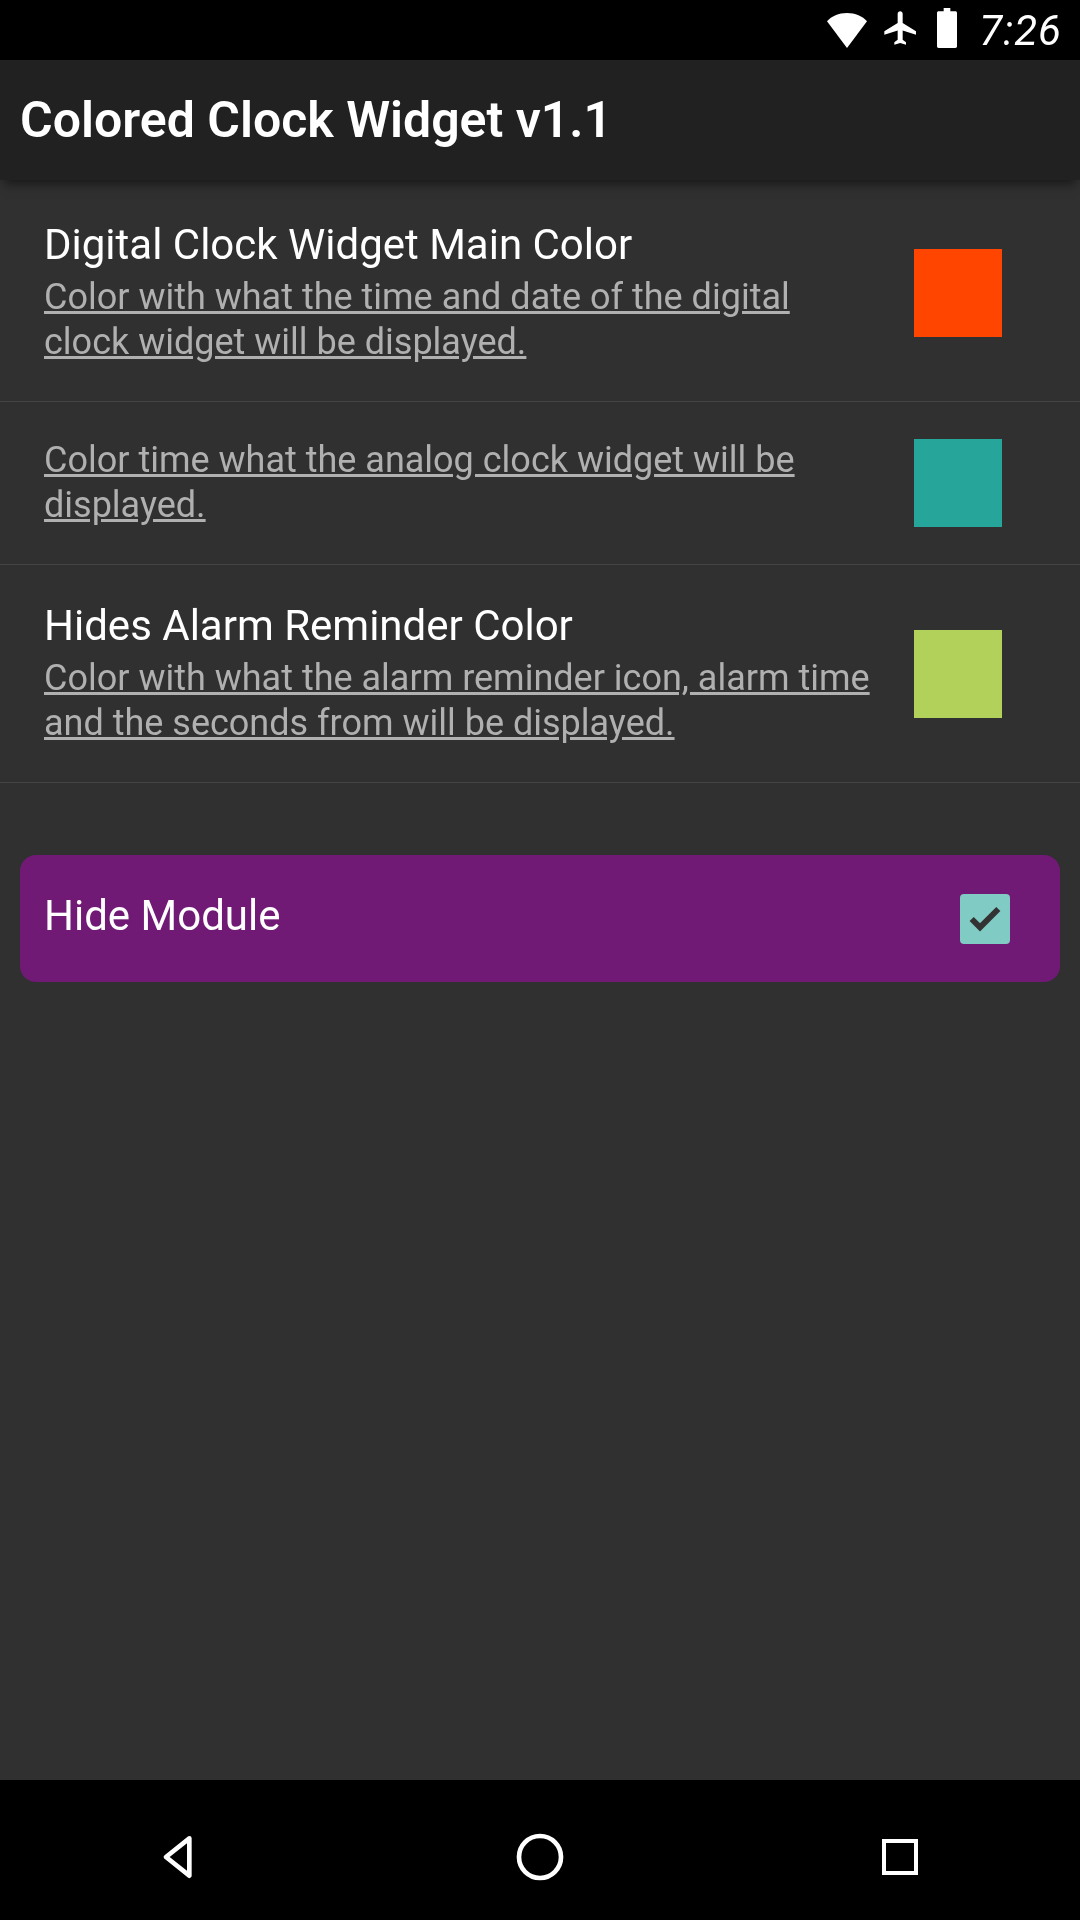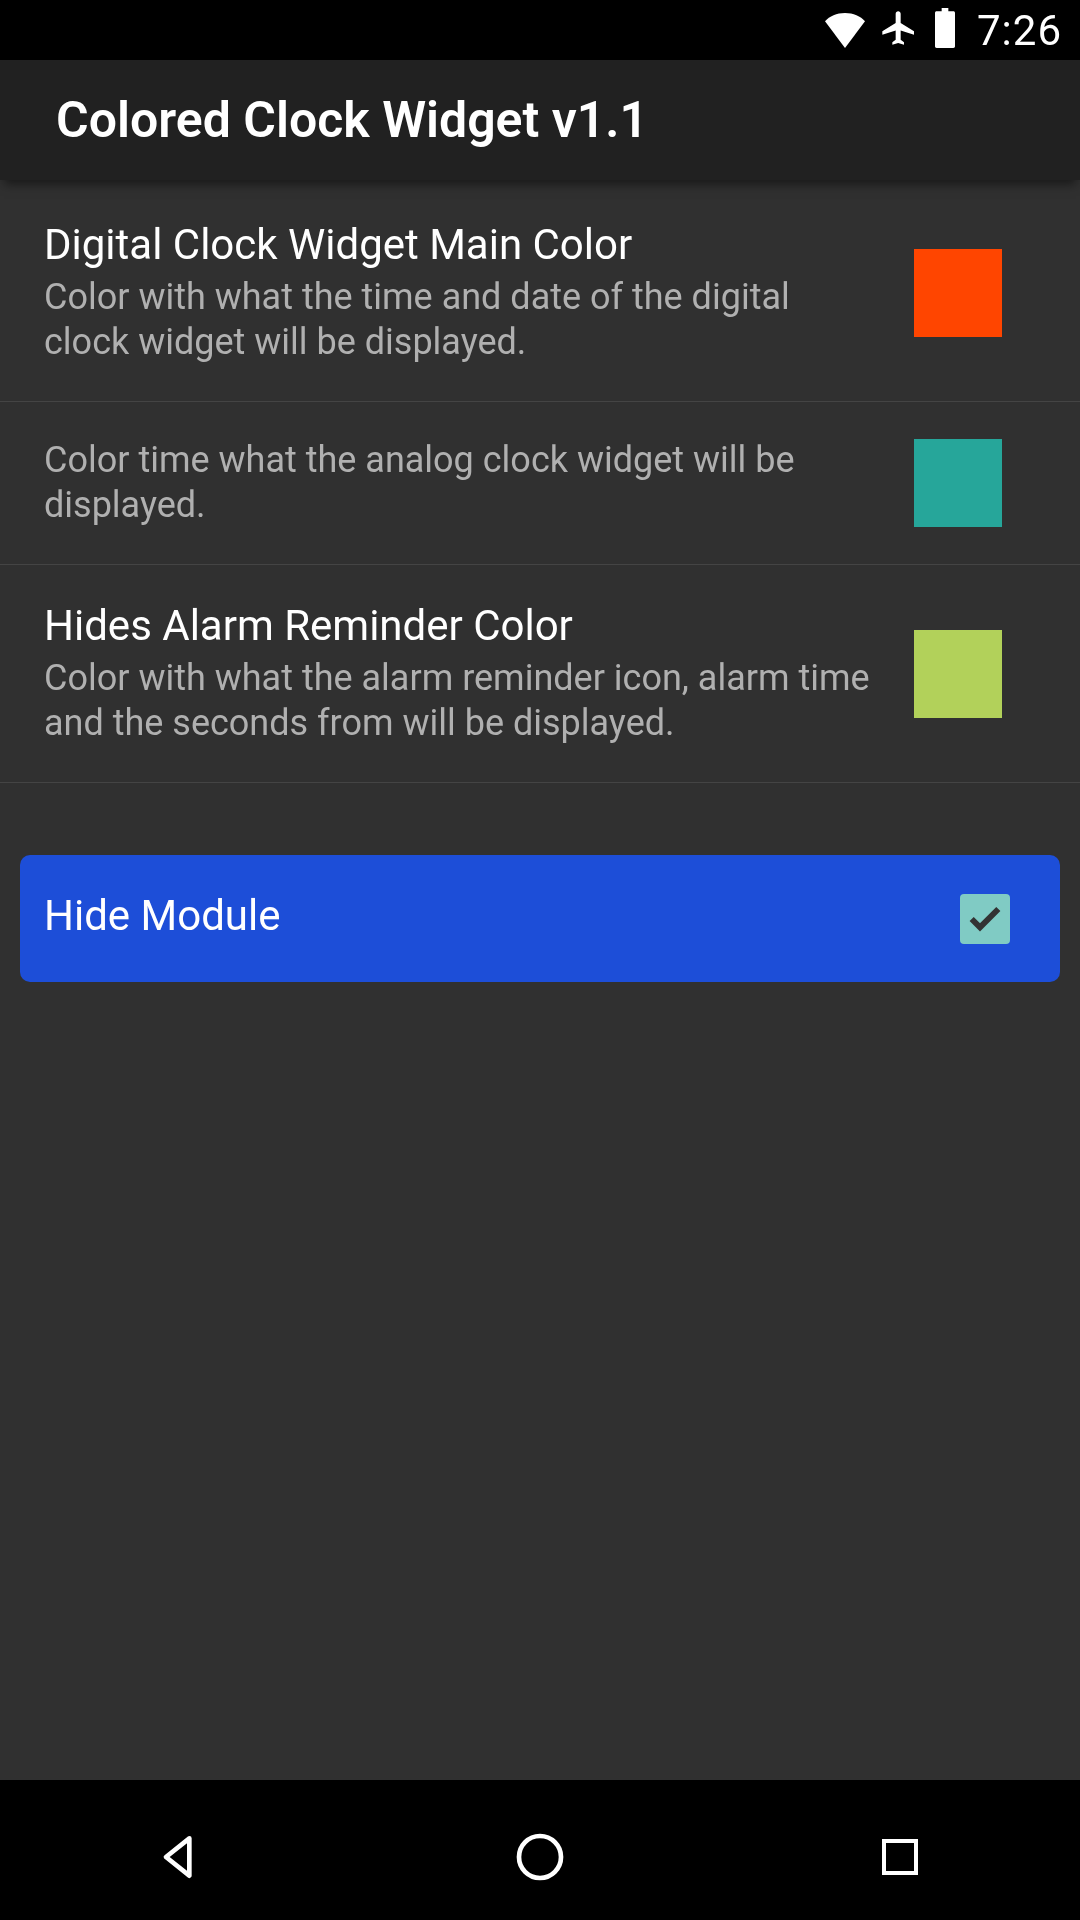--- a/index.html
+++ b/index.html
@@ -18,27 +18,28 @@
     align-items: center;
     padding: 0 18px;
     gap: 14px;
     color: #fff;
   }
   .status-bar .time {
     font-size: 42px;
     font-weight: 400;
     letter-spacing: 1px;
     margin-left: 6px;
+    font-style: italic;
   }
   .app-bar {
     height: 120px;
     background: #212121;
     display: flex;
     align-items: center;
-    padding: 0 56px;
+    padding: 0 20px;
     box-shadow: 0 8px 10px -4px rgba(0,0,0,0.5);
     position: relative;
     z-index: 2;
   }
   .app-bar h1 {
     color: #fff;
     font-size: 50px;
     font-weight: 600;
   }
   .content {
@@ -60,30 +61,31 @@
   .pref .title {
     color: #fff;
     font-size: 42px;
     font-weight: 400;
     margin-bottom: 6px;
   }
   .pref .subtitle {
     color: #b0b0b0;
     font-size: 36px;
     line-height: 1.25;
+    text-decoration: underline;
   }
   .swatch {
     width: 88px;
     height: 88px;
     flex-shrink: 0;
     margin-right: 34px;
   }
   .pref.highlight {
-    background: #1d4ed8;
-    border-radius: 10px;
+    background: #701a75;
+    border-radius: 16px;
     margin: 0 20px;
     padding: 36px 24px;
     border-bottom: none;
   }
   .checkbox {
     width: 50px;
     height: 50px;
     background: #80cbc4;
     border-radius: 4px;
     display: flex;

